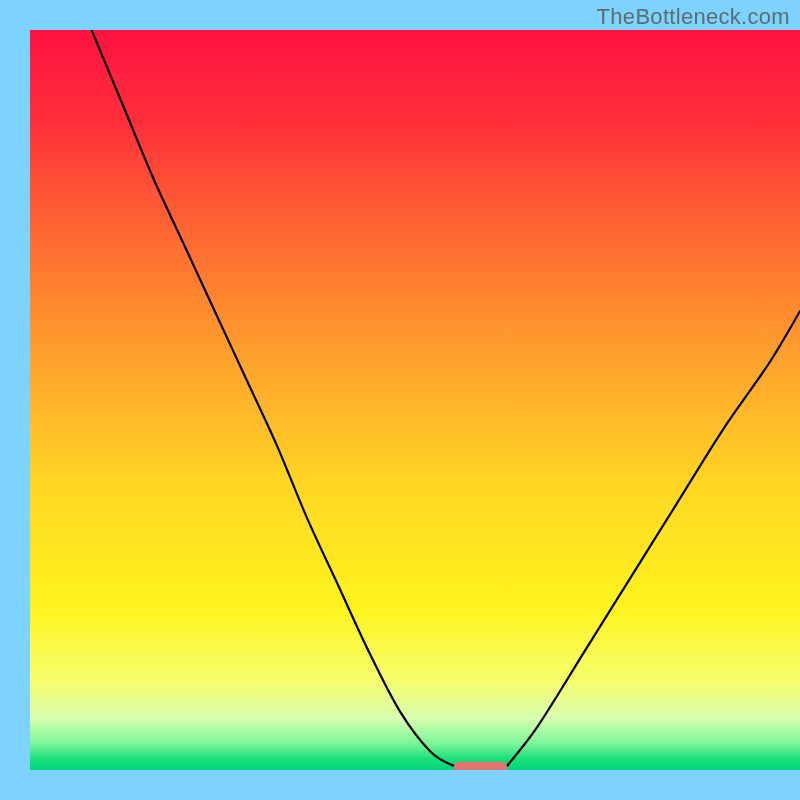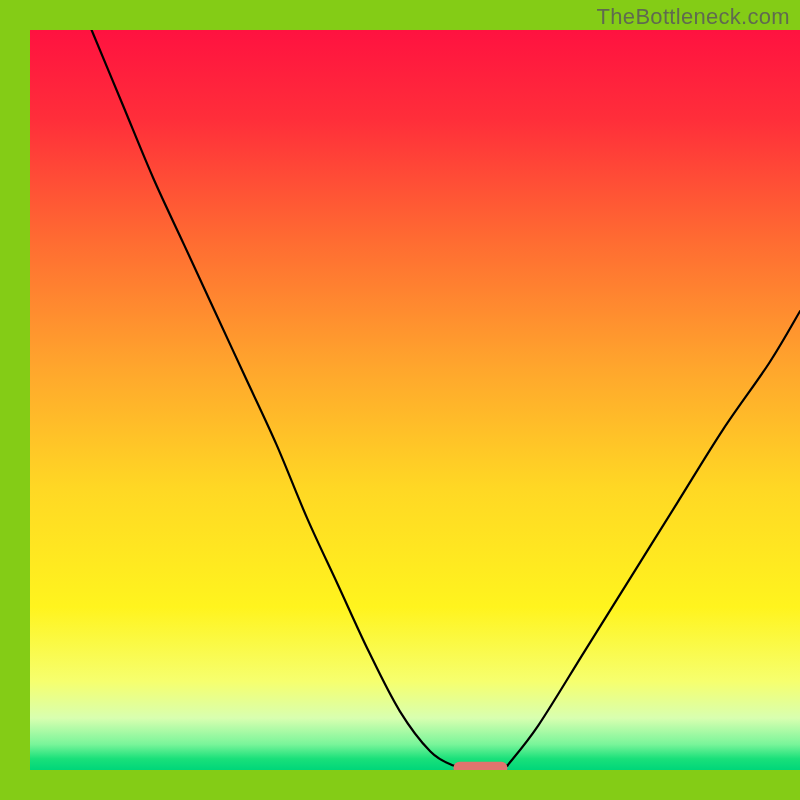--- a/index.html
+++ b/index.html
@@ -8,21 +8,21 @@
     width: 800px;
     height: 800px;
     background: #000;
     overflow: hidden;
     font-family: Arial, Helvetica, sans-serif;
   }
   .container {
     position: relative;
     width: 800px;
     height: 800px;
-    background: #84cc16;
+    background: #7dd3fc;
   }
   .watermark {
     position: absolute;
     top: 4px;
     right: 10px;
     color: #5a5a5a;
     opacity: 0.85;
     font-size: 22px;
     font-weight: 400;
     letter-spacing: 0.3px;

